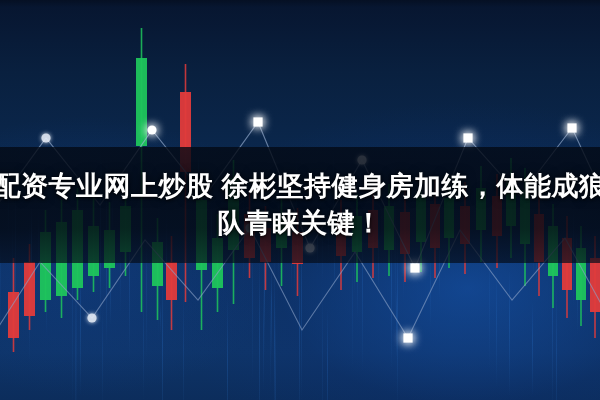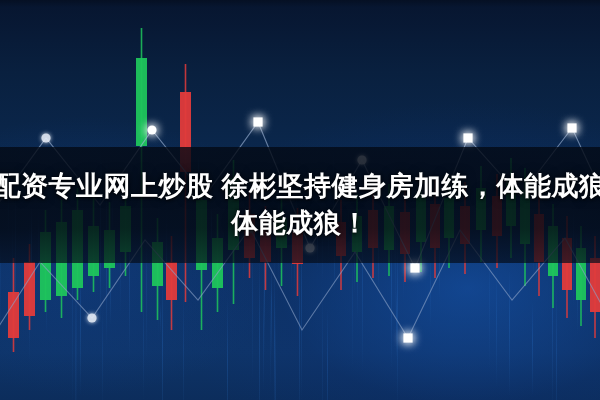--- a/index.html
+++ b/index.html
@@ -259,16 +259,16 @@
         <circle cx="250" cy="228" r="4.6" fill="#e8eef8" filter="url(#softGlow)" opacity="0.9"></circle>
         <rect x="403.4" y="333.4" width="9.2" height="9.2" fill="#ffffff" filter="url(#nodeGlow)" opacity="1"></rect>
       </g>
   </svg>
 
   <div id="topstrip"></div>
   <div id="textband"></div>
 
   <div id="headline">
     <div class="hl-line">配资专业网上炒股 徐彬坚持健身房加练，体能成狼</div>
-    <div class="hl-line">体能成狼！</div>
+    <div class="hl-line">队青睐关键！</div>
   </div>
 
 </div>
 
 </body></html>

